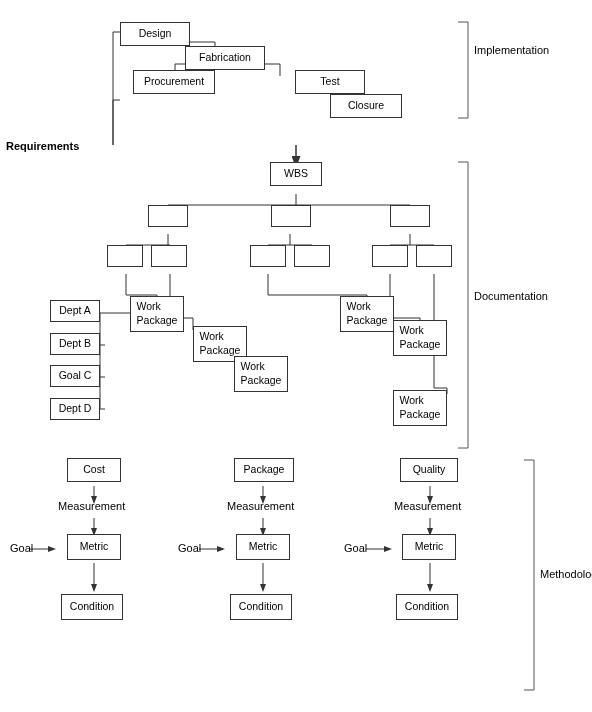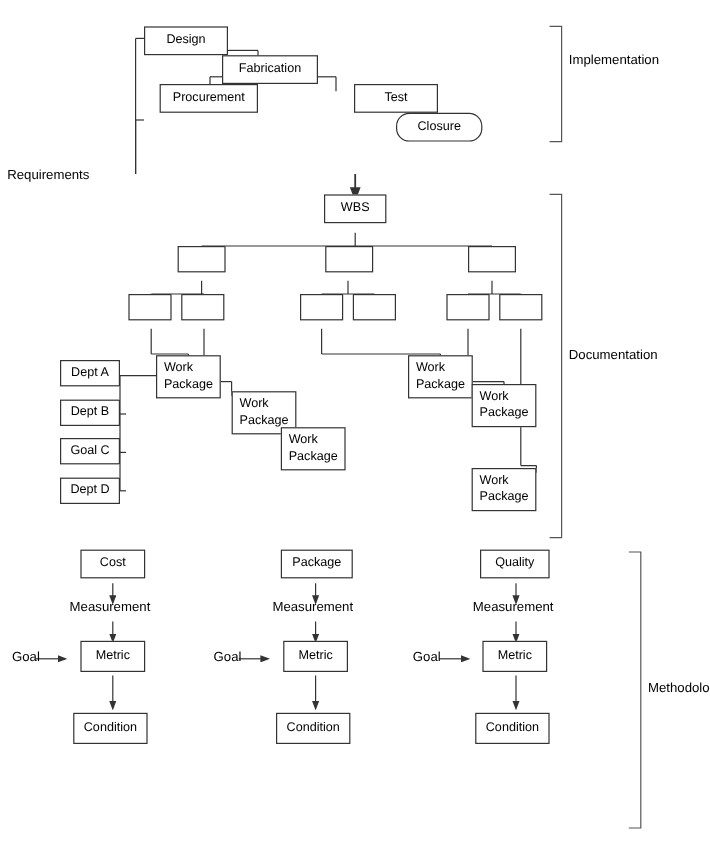--- a/index.html
+++ b/index.html
@@ -167,29 +167,29 @@
 </div>
 
 <div class="box" style="left:133px;top:70px;width:82px;height:24px;">
   <span>Procurement</span>
 </div>
 
 <div class="box" style="left:262px;top:70px;width:70px;height:24px;margin-left:33px;">
   <span>Test</span>
 </div>
 
-<div class="box" style="left:330px;top:94px;width:72px;height:24px;border-radius:11px;">
+<div class="box" style="left:330px;top:94px;width:72px;height:24px;">
   <span>Closure</span>
 </div>
 
 <div class="brace-label" style="left:474px;top:44px;">
   <span>Implementation</span>
 </div>
 
-<div class="label" style="left:6px;top:140px;">
+<div class="label" style="left:6px;top:140px;font-weight:bold;">
   <span>Requirements</span>
 </div>
 
 <div class="box" style="left:270px;top:162px;width:52px;height:24px;">
   <span>WBS</span>
 </div>
 
 <div class="box" style="left:148px;top:205px;width:40px;height:22px;"></div>
 <div class="box" style="left:271px;top:205px;width:40px;height:22px;"></div>
 <div class="box" style="left:390px;top:205px;width:40px;height:22px;"></div>

